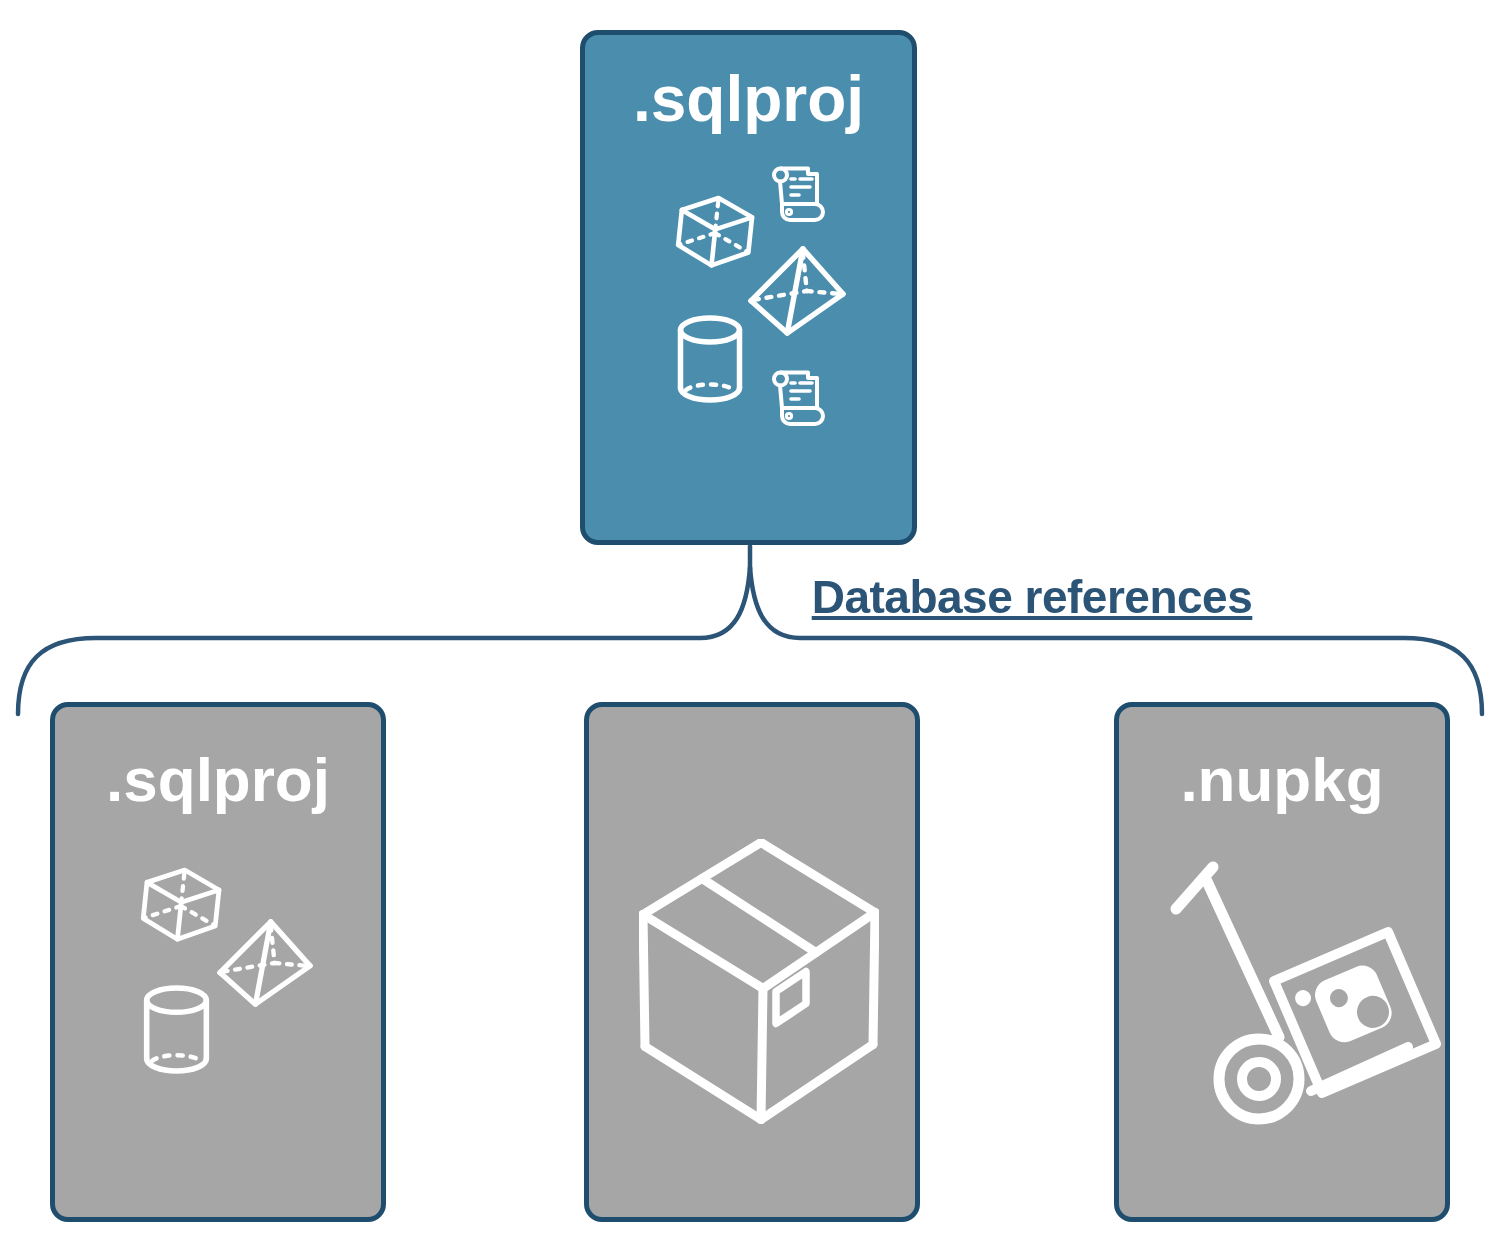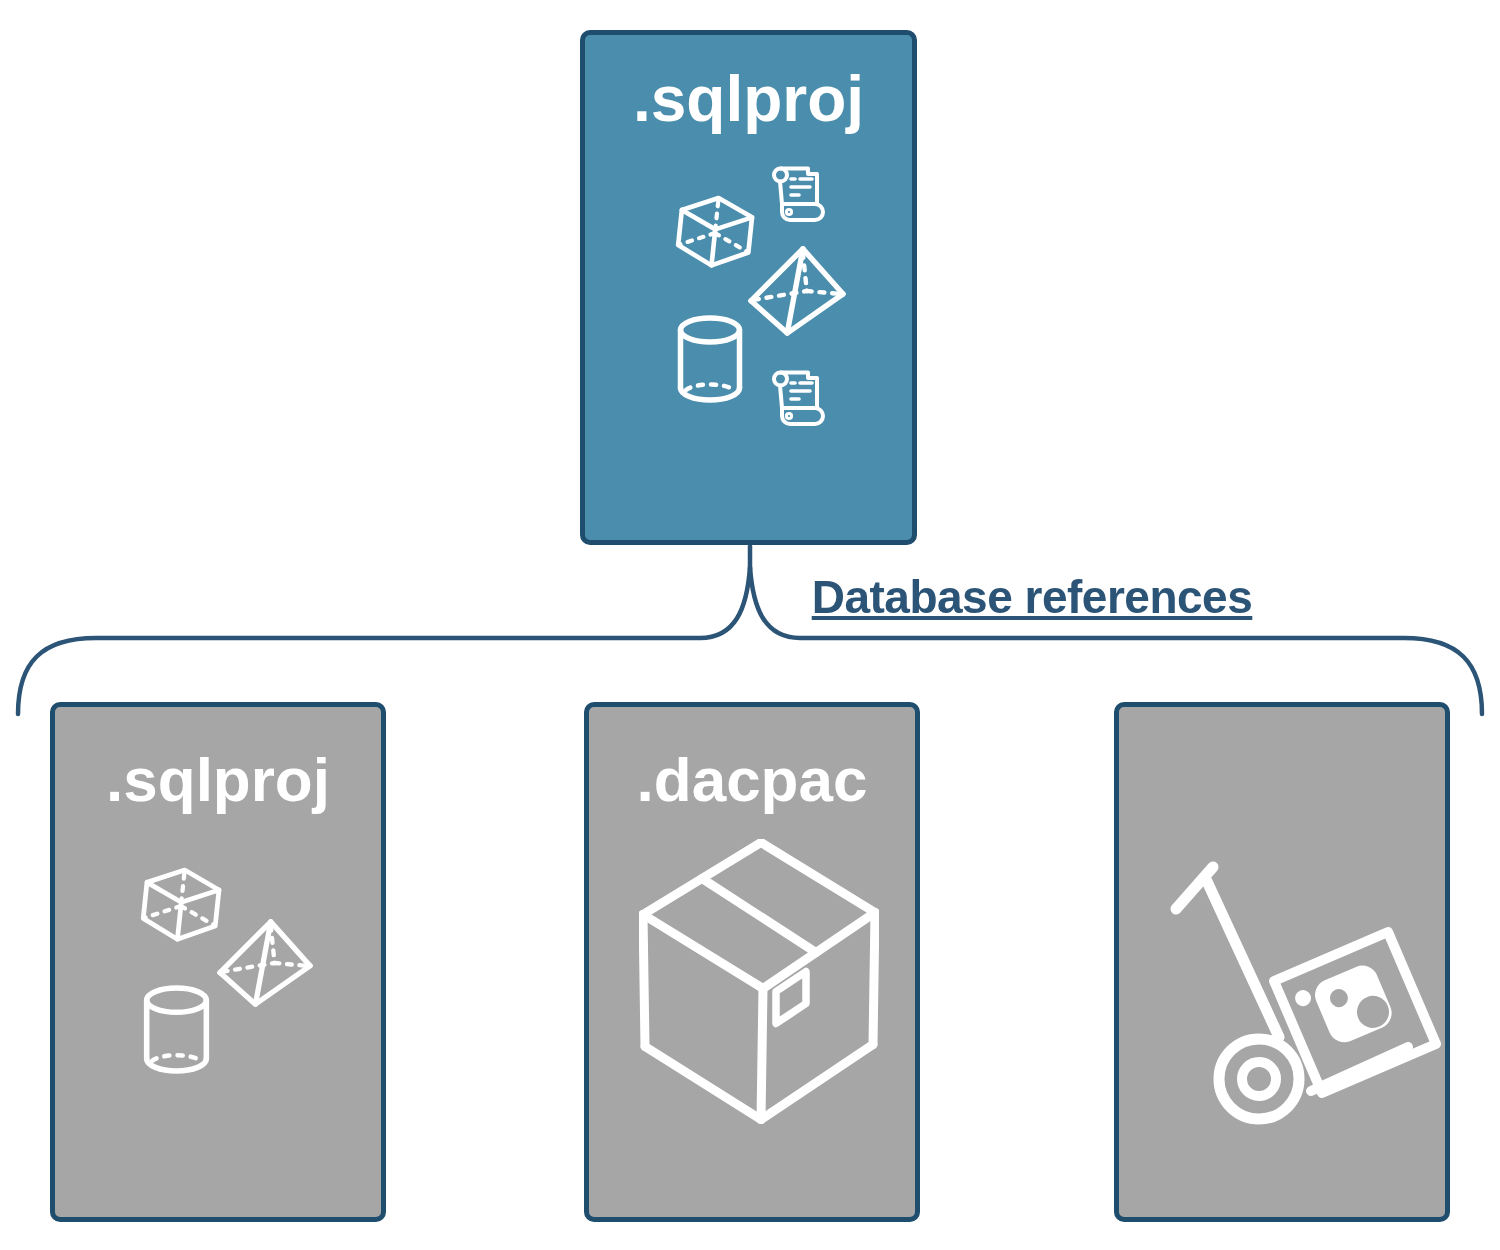--- a/index.html
+++ b/index.html
@@ -3,21 +3,21 @@
 <meta charset="utf-8">
 <style>
   html,body{margin:0;padding:0;background:#fff;}
   .canvas{
     position:relative;width:1500px;height:1250px;background:#fff;
     font-family:"Liberation Sans", sans-serif;overflow:hidden;
   }
   .card{
     position:absolute;box-sizing:border-box;
     border:5px solid var(--border-navy,#1f4d6d);
-    border-radius:10px;
+    border-radius:18px;
   }
   .card.blue{background:var(--accent-blue,#4a8dac);left:580px;top:30px;width:337px;height:515px;}
   .card.gray{background:var(--node-gray,#a6a6a6);top:702px;width:336px;height:520px;}
   .card-title{
     text-align:center;color:var(--icon-white,#fff);font-weight:700;
     font-size:64px;margin-top:32px;letter-spacing:0px;line-height:1;
   }
   .card.gray .card-title{margin-top:42px;font-size:62px;}
   .ic{position:absolute;color:var(--icon-white,#fff);}
   .connector-svg{position:absolute;left:0;top:0;pointer-events:none;}
@@ -158,25 +158,25 @@
       </svg>
     <svg class="ic" style="left:160px;top:210px" width="100" height="92">
         <use href="#sym-pyramid"></use>
       </svg>
     <svg class="ic" style="left:88px;top:278px" width="67" height="89">
         <use href="#sym-cylinder"></use>
       </svg>
   </div>
 
   <div class="card gray" style="left:584px">
-    <div class="card-title">.dacpac</div>
     <svg class="ic" style="left:50px;top:132px" width="240" height="286">
         <use href="#sym-package"></use>
       </svg>
   </div>
 
   <div class="card gray" style="left:1114px">
+    <div class="card-title">.nupkg</div>
     <svg class="ic" style="left:42px;top:152px" width="280" height="272">
         <use href="#sym-handtruck"></use>
       </svg>
   </div>
 
 </div>
 
 </body></html>

